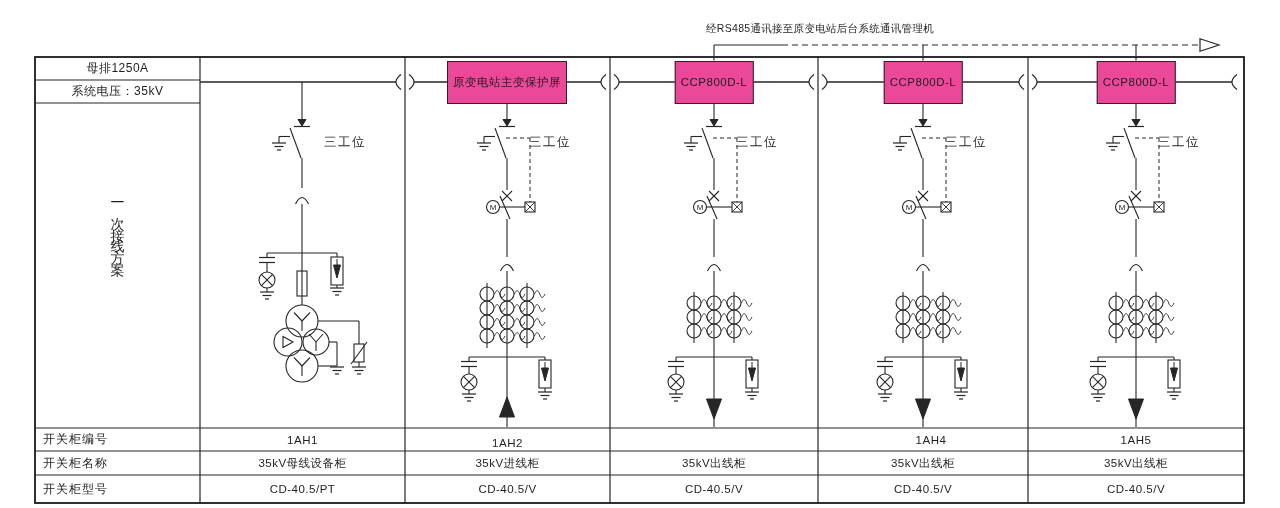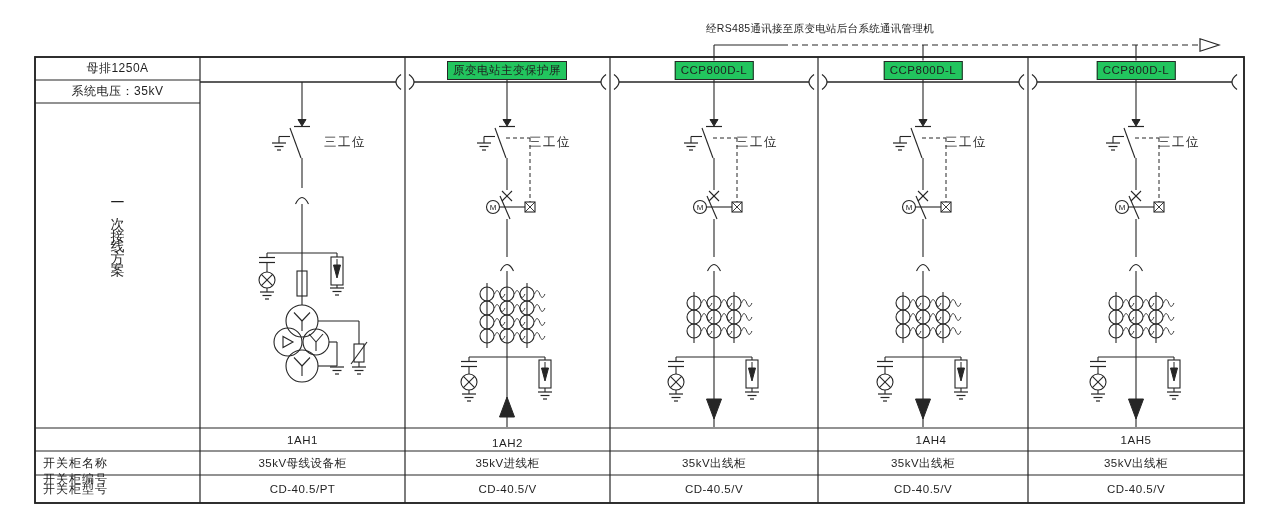--- a/index.html
+++ b/index.html
@@ -4,21 +4,21 @@
 <style>
   html,body{margin:0;padding:0;background:#ffffff;}
   body{width:1280px;height:508px;position:relative;overflow:hidden;
        font-family:"Liberation Sans","DejaVu Sans",sans-serif;color:#1f1f1f;}
   .wrap{position:absolute;inset:0;background:#fff;}
   svg{position:absolute;left:0;top:0;}
   .cell{position:absolute;display:flex;align-items:center;justify-content:center;
         font-size:11.5px;white-space:nowrap;letter-spacing:.5px;border-radius:6px;}
   .cell.lbl{justify-content:flex-start;font-size:12px;letter-spacing:1px;}
   .hbox{position:absolute;transform:translateX(-50%);border:1.2px solid #262626;
-        background:#22c55e;font-size:11.5px;line-height:16.5px;padding:0 5px;
+        background:#ec4899;font-size:11.5px;line-height:16.5px;padding:12px 5px;
         white-space:nowrap;letter-spacing:.5px;}
   .vtitle{position:absolute;writing-mode:vertical-rl;text-orientation:upright;
           letter-spacing:11px;font-size:14px;transform:translateX(-50%);}
   .rs485{position:absolute;font-size:10.5px;white-space:nowrap;letter-spacing:.3px;}
 </style>
 </head>
 <body>
 
 <div class="wrap">
 
@@ -414,21 +414,21 @@
 
   <div class="cell" style="left:35px;top:57px;width:165px;height:23px;font-size:12px;">母排1250A</div>
   <div class="cell" style="left:35px;top:80px;width:165px;height:23px;font-size:12px;">系统电压：35kV</div>
   <div class="vtitle" style="left:118px;top:195px;height:160px;">一次接线方案</div>
 
   <div class="hbox" style="left:507px;top:61px;">原变电站主变保护屏</div>
   <div class="hbox" style="left:714px;top:61px;">CCP800D-L</div>
   <div class="hbox" style="left:923px;top:61px;">CCP800D-L</div>
   <div class="hbox" style="left:1136px;top:61px;">CCP800D-L</div>
 
-  <div class="cell lbl" style="left:43px;top:428px;width:150px;height:23px;margin-top:40px;">开关柜编号</div>
+  <div class="cell lbl" style="left:43px;top:428px;width:150px;height:23px;">开关柜编号</div>
   <div class="cell lbl" style="left:43px;top:451px;width:150px;height:24px;">开关柜名称</div>
   <div class="cell lbl" style="left:43px;top:475px;width:150px;height:28px;">开关柜型号</div>
 
   <div class="cell" style="left:200px;top:428px;width:205px;height:23px;">1AH1</div>
   <div class="cell" style="left:405px;top:428px;width:205px;height:29px;">1AH2</div>
   <div class="cell" style="left:826px;top:428px;width:210px;height:23px;">1AH4</div>
   <div class="cell" style="left:1028px;top:428px;width:216px;height:23px;">1AH5</div>
 
   <div class="cell" style="left:200px;top:451px;width:205px;height:24px;">35kV母线设备柜</div>
   <div class="cell" style="left:405px;top:451px;width:205px;height:24px;">35kV进线柜</div>

